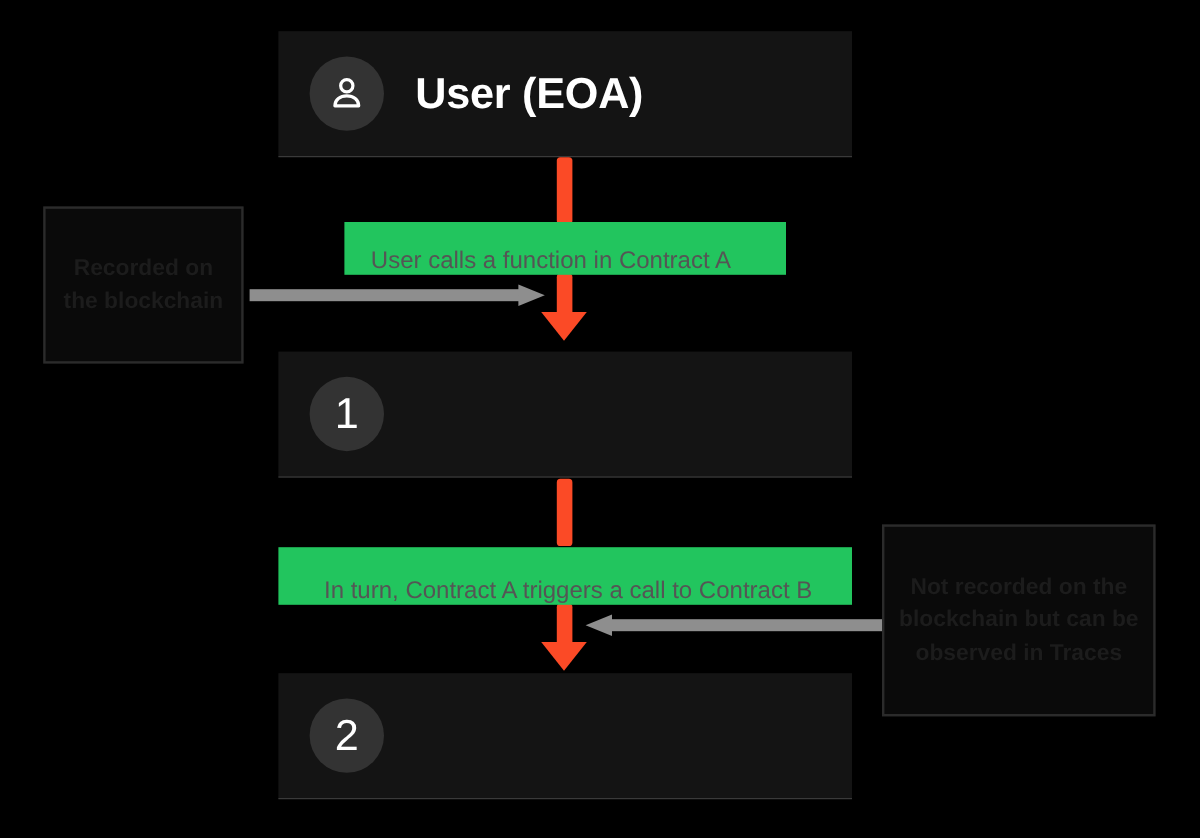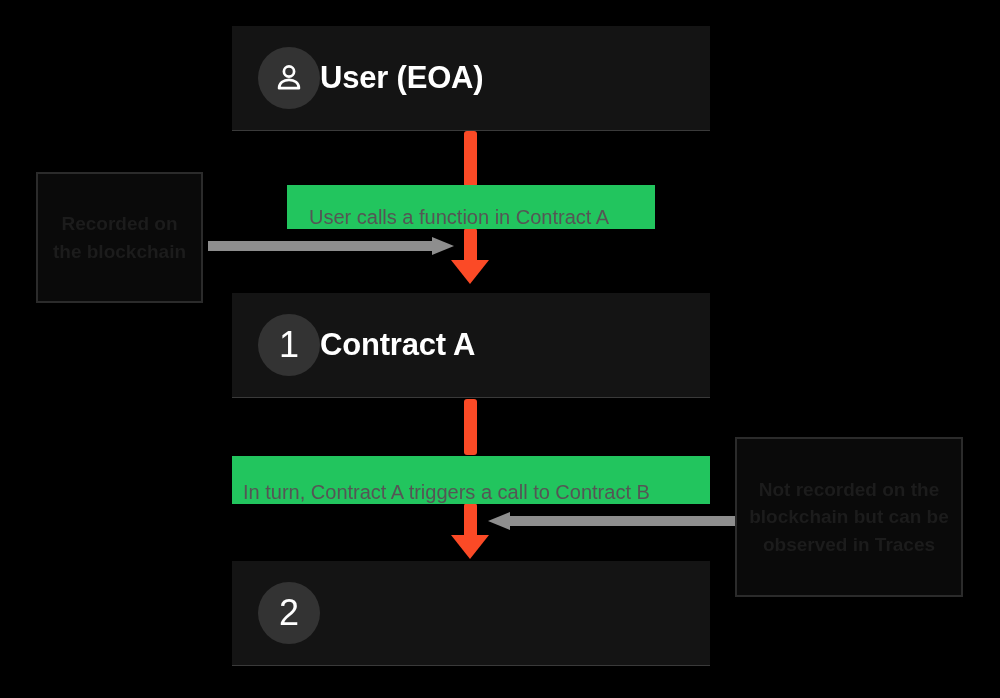--- a/index.html
+++ b/index.html
@@ -23,22 +23,22 @@
     background:#333333;
     margin-left:26px;
     display:flex;align-items:center;justify-content:center;
     flex:0 0 auto;
   }
   .node-num{
     color:#ffffff;font-size:36px;font-weight:400;line-height:1;
     font-family:"Liberation Sans","DejaVu Sans",sans-serif;
   }
   .node-label{
-    color:#ffffff;font-size:31px;font-weight:700;
-    letter-spacing:-0.2px;white-space:nowrap;
+    color:#ffffff;font-size:36px;font-weight:700;
+    margin-left:26px;letter-spacing:-0.2px;white-space:nowrap;
   }
   #node-user{top:26px;}
   #node-a{top:293px;}
   #node-b{top:561px;}
 
   
   .orange-stem{
     position:absolute;left:464px;width:13px;
     background:#FB4A26;border-radius:3px;
   }
@@ -58,21 +58,21 @@
   
   .caption{
     position:absolute;background:#22c55e;
     display:flex;align-items:flex-end;
     box-sizing:border-box;
   }
   .caption span{
     color:#555555;font-size:20px;font-weight:400;white-space:nowrap;
   }
   #caption-1{left:287px;top:185px;width:368px;height:44px;padding-left:22px;}
-  #caption-2{left:232px;top:456px;width:478px;height:48px;padding-left:11px;}
+  #caption-2{left:232px;top:456px;width:478px;height:48px;padding-left:38px;}
 
   
   .annot{
     position:absolute;background:#0a0a0a;
     border:2px solid #2b2b2b;
     box-sizing:border-box;
     display:flex;align-items:center;justify-content:center;
     text-align:center;
   }
   .annot span{
@@ -118,21 +118,20 @@
         <path d="M5 19.2c0-3.7 3.1-5.9 7-5.9s7 2.2 7 5.9z" fill="none" stroke="#fff" stroke-width="1.9" stroke-linejoin="round"></path>
       </svg>
     </div>
     <div class="node-label">User (EOA)</div>
   </div>
 
   <div class="node" id="node-a">
     <div class="node-circle">
       <span class="node-num">1</span>
     </div>
-    <div class="node-label">Contract A</div>
   </div>
 
   <div class="node" id="node-b">
     <div class="node-circle">
       <span class="node-num">2</span>
     </div>
   </div>
 
   <div class="orange-stem" id="stem-1a"></div>
   <div class="orange-stem" id="stem-1b"></div>

